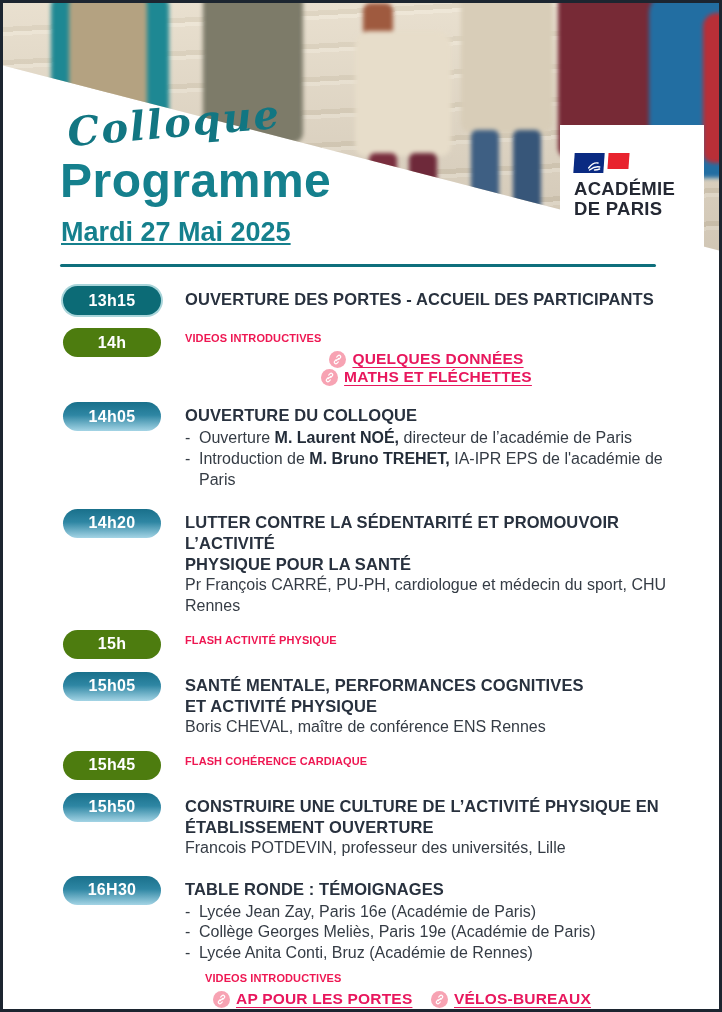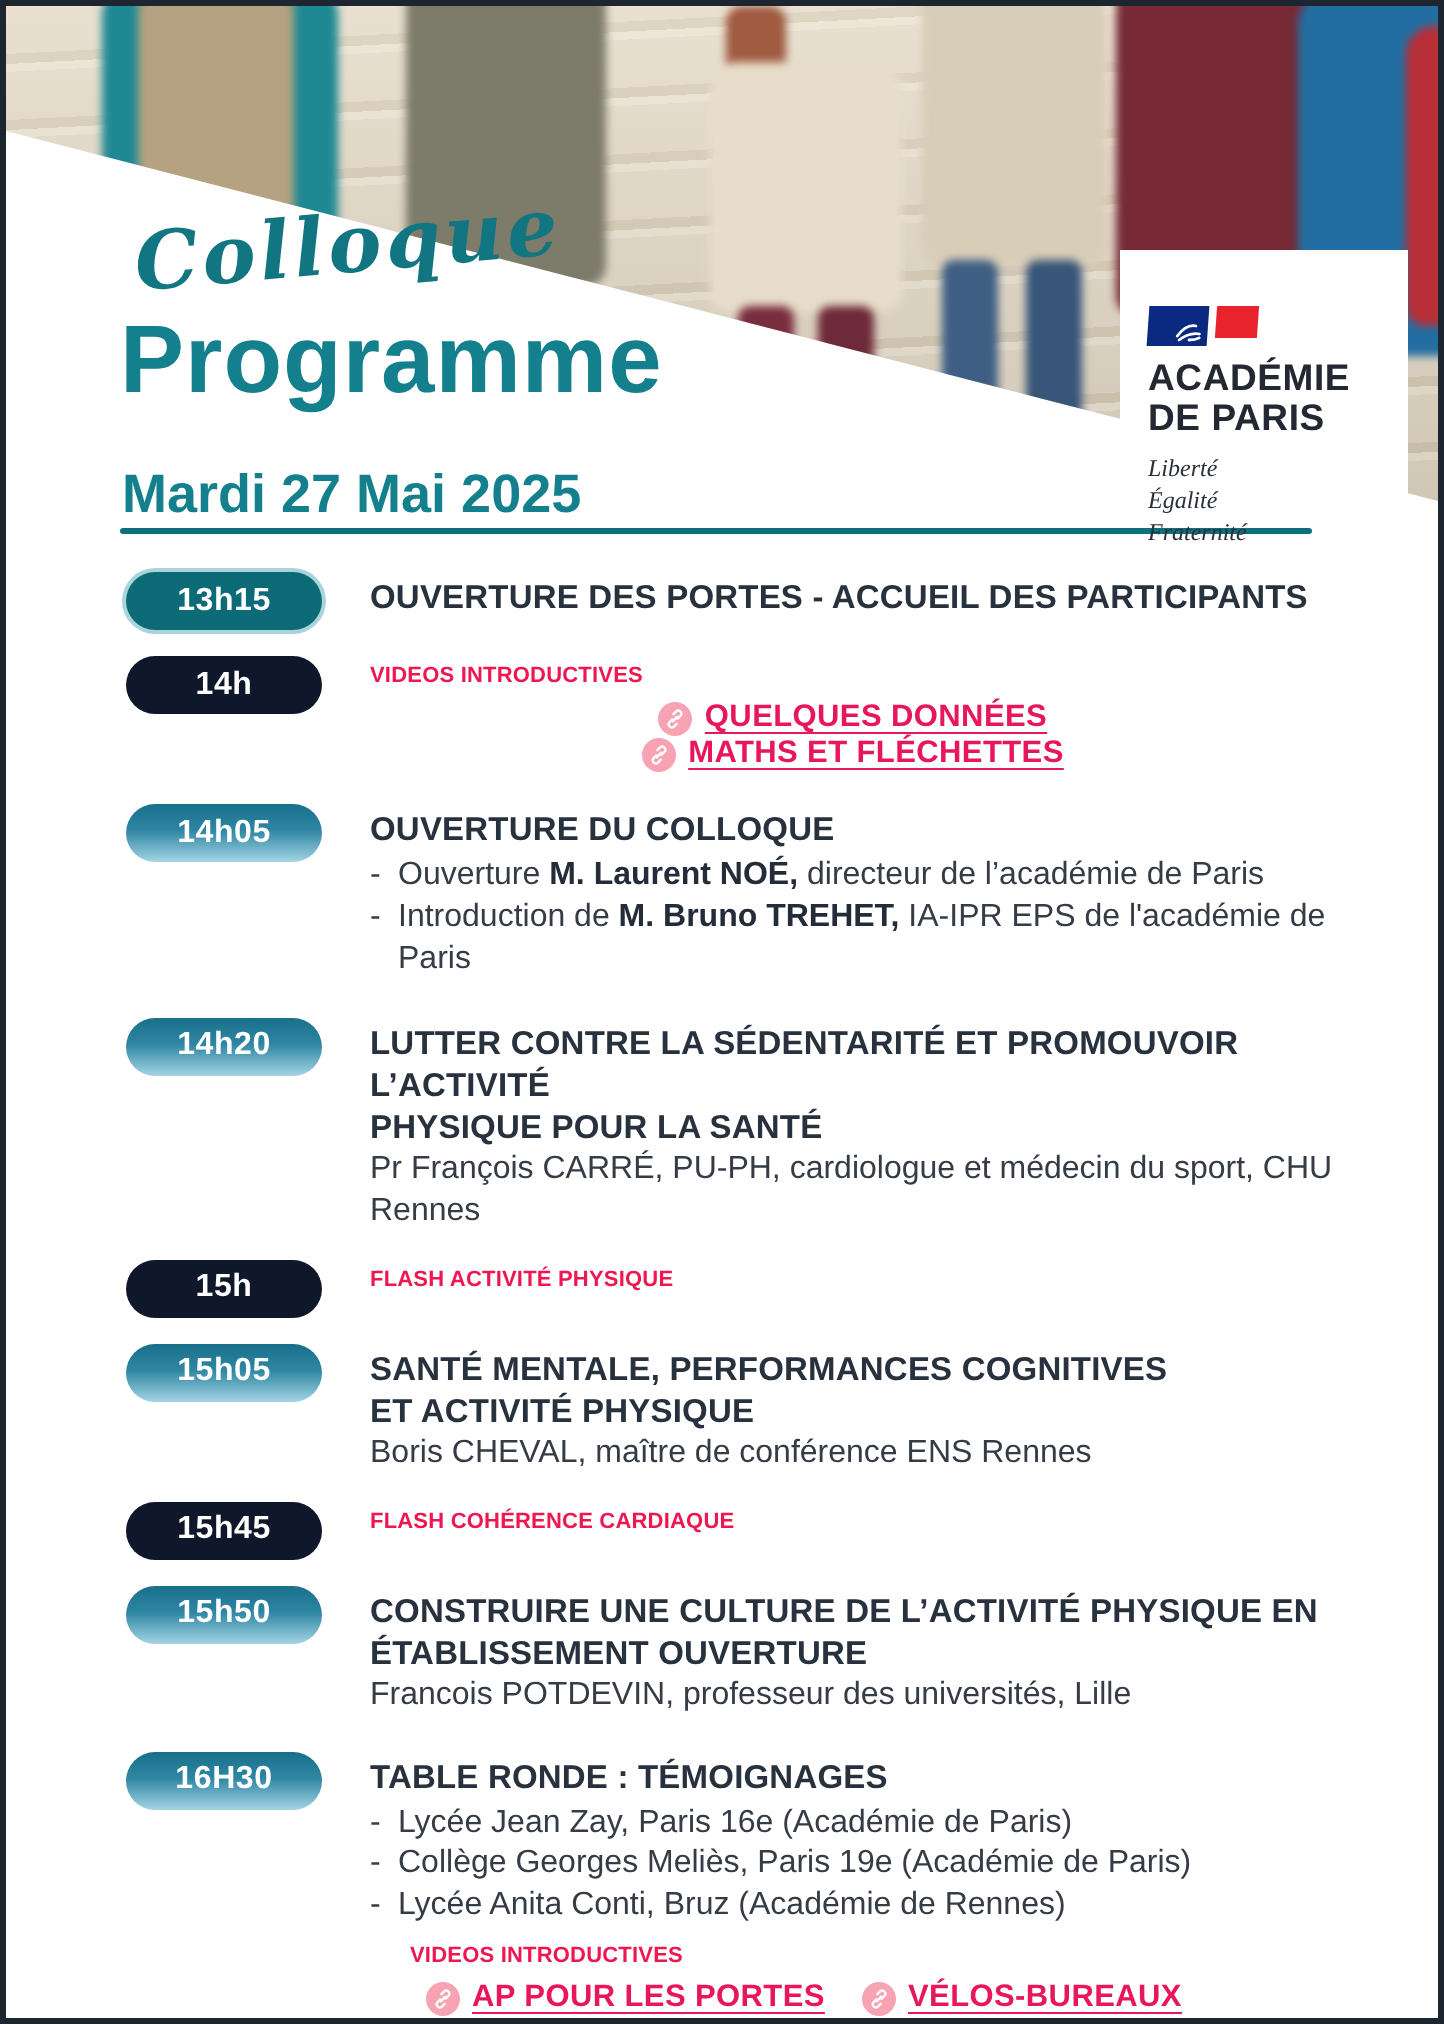--- a/index.html
+++ b/index.html
@@ -41,33 +41,33 @@
   .hdr{position:absolute;left:0;top:0;width:716px;z-index:3;}
   .script-title{
     position:absolute;left:64px;top:96px;
     font-family:"DejaVu Serif",serif;font-style:italic;font-weight:bold;
     font-size:40px;color:#127682;transform:rotate(-5deg);letter-spacing:2px;
   }
   .main-title{
     position:absolute;left:57px;top:150px;
     font-size:48px;font-weight:800;color:#15808d;letter-spacing:.5px;
   }
-  .date-title{position:absolute;left:58px;top:229px;font-size:27px;font-weight:bold;color:#15808d;}
+  .date-title{position:absolute;left:58px;top:214px;font-size:27px;font-weight:bold;color:#15808d;text-decoration:underline;}
   .rule{position:absolute;left:57px;top:261px;width:596px;height:3px;background:#0e6f7c;border-radius:2px;}
   
   .schedule{position:absolute;left:60px;top:283px;width:640px;}
   .row{display:flex;align-items:flex-start;margin-bottom:13px;}
   .pill{
     flex:0 0 98px;height:29px;border-radius:15px;margin-right:24px;
     display:flex;align-items:center;justify-content:center;
     color:#ffffff;font-size:16px;font-weight:bold;letter-spacing:.3px;
   }
   .pill-teal{background:#0c6b76;box-shadow:0 0 0 2px #a9d5da;}
   .pill-grad{background:linear-gradient(180deg,#19708b 0%,#2e86a3 45%,#a4d4e5 100%);text-align:right;}
-  .pill-pink{background:#0f172a;}
+  .pill-pink{background:#4d7c0f;}
   .content{width:505px;padding-top:3px;}
   .title{font-size:16.5px;font-weight:bold;color:#28313e;line-height:1.28;letter-spacing:.1px;}
   .title-pink{font-size:11px;font-weight:bold;color:#ee1752;line-height:1.28;letter-spacing:.1px;}
   .speaker,.bullet{font-size:16px;color:#353c45;line-height:1.3;}
   .bullet{display:flex;}
   .dash{flex:0 0 14px;}
   .bullets{margin-top:2px;}
   b.inline{color:#232c38;}
   .links-row{display:flex;align-items:center;margin-top:5px;}
   .link{display:inline-flex;align-items:center;margin-right:30px;cursor:pointer;}
@@ -127,25 +127,20 @@
     <div class="flag">
       <div class="flag-blue">
         <svg width="16" height="12" viewBox="0 0 16 12">
           <path d="M2 8 q4 -6 9 -5 M3 10 q5 -4 10 -3 M8 10 q3 0 5 -1" stroke="#ffffff" stroke-width="1.4" fill="none" stroke-linecap="round"></path>
         </svg>
       </div>
       <div class="flag-red"></div>
     </div>
     <div class="acad">ACADÉMIE</div>
     <div class="acad">DE PARIS</div>
-    <div class="motto">
-      <div>Liberté</div>
-      <div>Égalité</div>
-      <div>Fraternité</div>
-    </div>
   </div>
 
   <div class="hdr">
     <div class="script-title">Colloque</div>
     <div class="main-title">Programme</div>
     <div class="date-title">Mardi 27 Mai 2025</div>
     <div class="rule"></div>
   </div>
 
   <div class="schedule">

